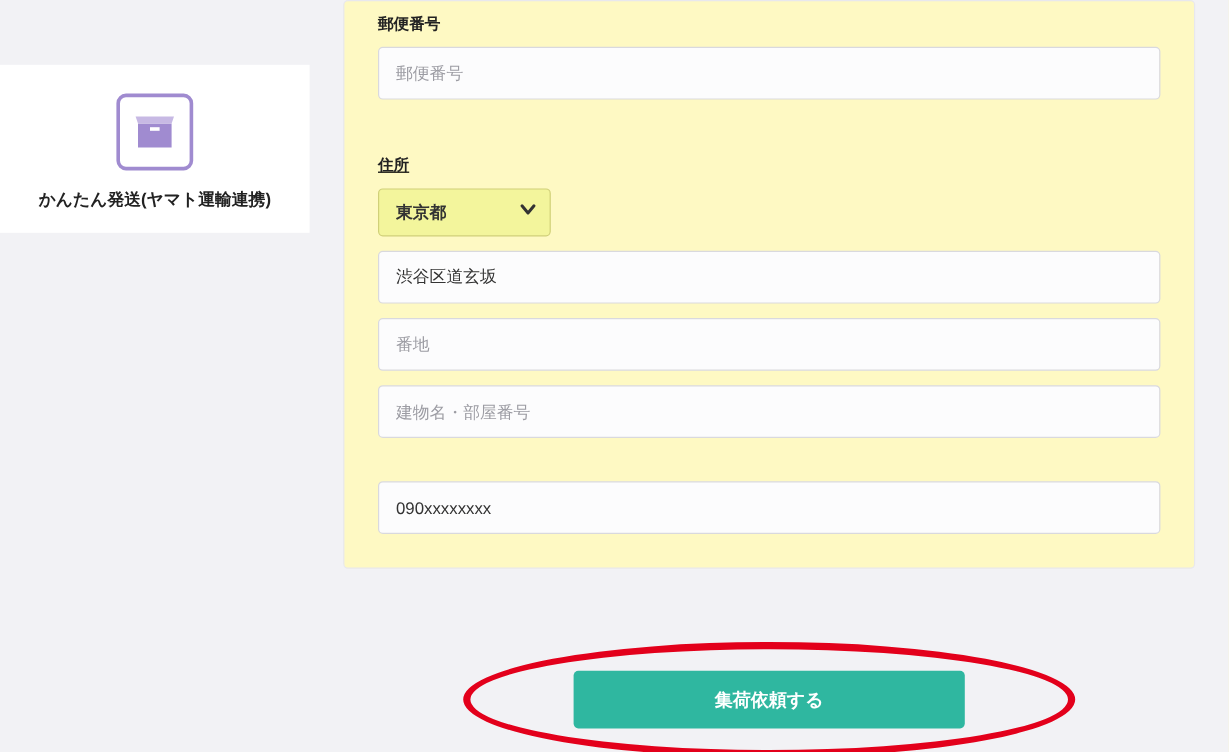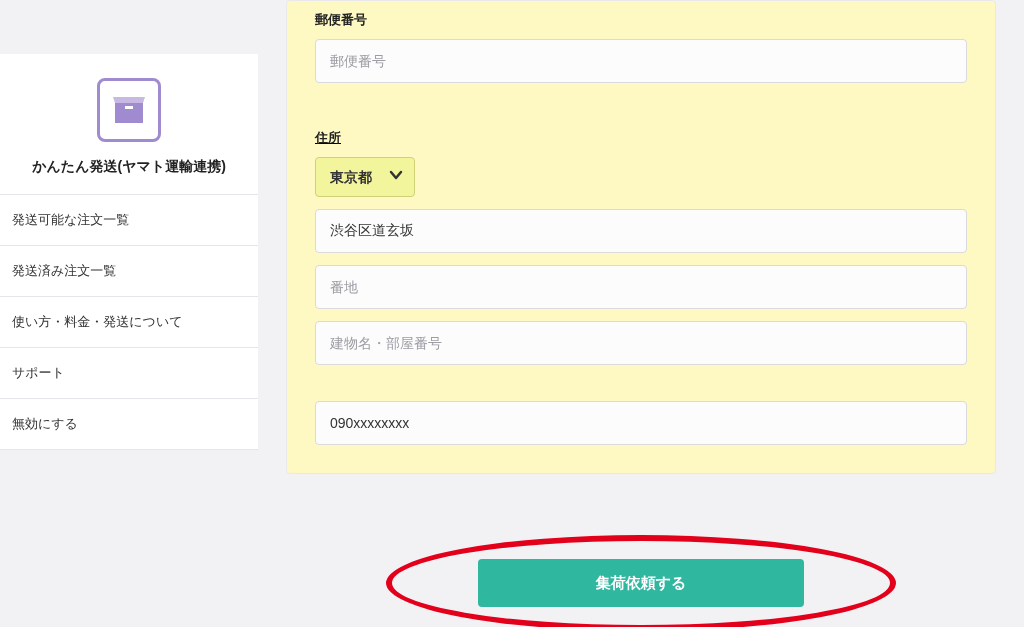--- a/index.html
+++ b/index.html
@@ -89,21 +89,21 @@
     }
     .text-input::placeholder { color: #9c9ca3; }
     .select-wrap {
       position: relative;
       display: inline-block;
       margin-bottom: 12px;
     }
     .select-prefecture {
       appearance: none;
       height: 40px;
-      width: 100px;
+      width: 144px;
       background: #f3f59c;
       border: 1px solid #d0d078;
       border-radius: 4px;
       padding: 0 36px 0 14px;
       font-size: 14px;
       font-weight: 600;
       color: #333;
       cursor: pointer;
     }
     .chevron-down {
@@ -156,27 +156,20 @@
     <div class="sidebar-card">
       <div class="icon-frame">
         <svg viewBox="0 0 34 30">
           <path d="M3 8 L3 28 L31 28 L31 8 Z" fill="#a08bd0"></path>
           <path d="M1 2 L33 2 L31 8 L3 8 Z" fill="#c7b9e4"></path>
           <rect x="13" y="11" width="8" height="3" fill="#fff"></rect>
         </svg>
       </div>
       <div class="sidebar-title">かんたん発送(ヤマト運輸連携)</div>
     </div>
-    <nav class="sidebar-nav">
-      <div class="nav-item">発送可能な注文一覧</div>
-      <div class="nav-item">発送済み注文一覧</div>
-      <div class="nav-item">使い方・料金・発送について</div>
-      <div class="nav-item">サポート</div>
-      <div class="nav-item">無効にする</div>
-    </nav>
   </aside>
 
   <main class="main">
     <div class="form-card">
 
       <div class="field-group">
         <label class="field-label">郵便番号</label>
         <input type="text" class="text-input" placeholder="郵便番号" style="">
       </div>
 

